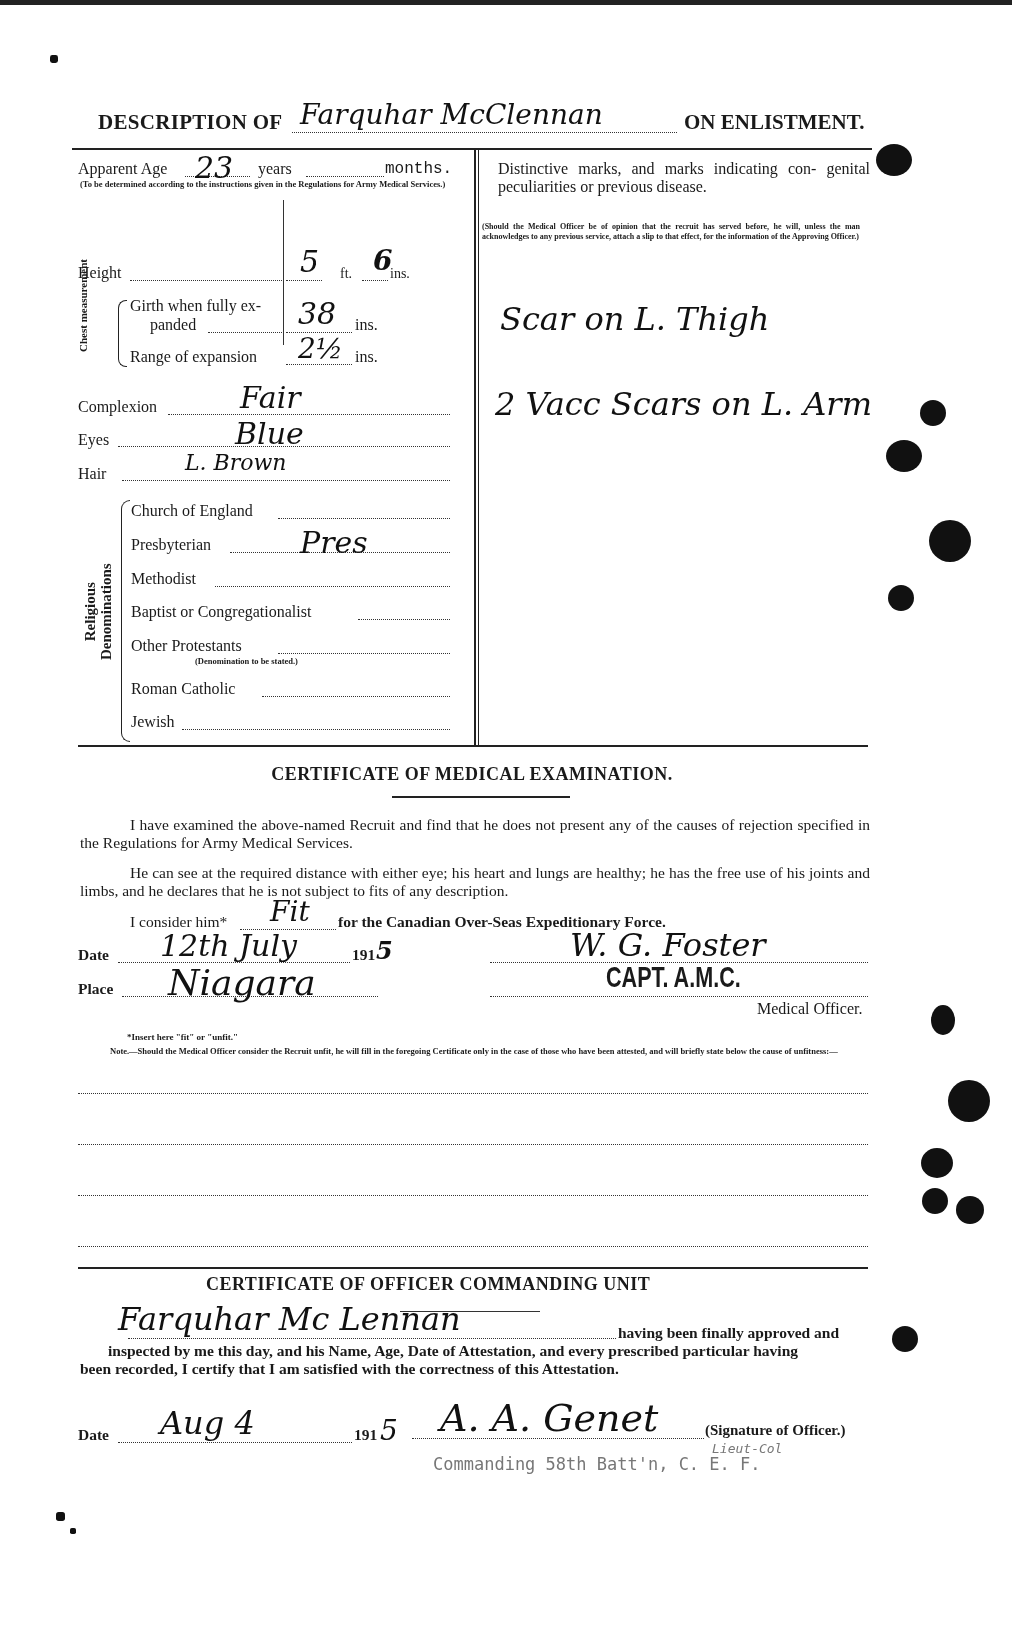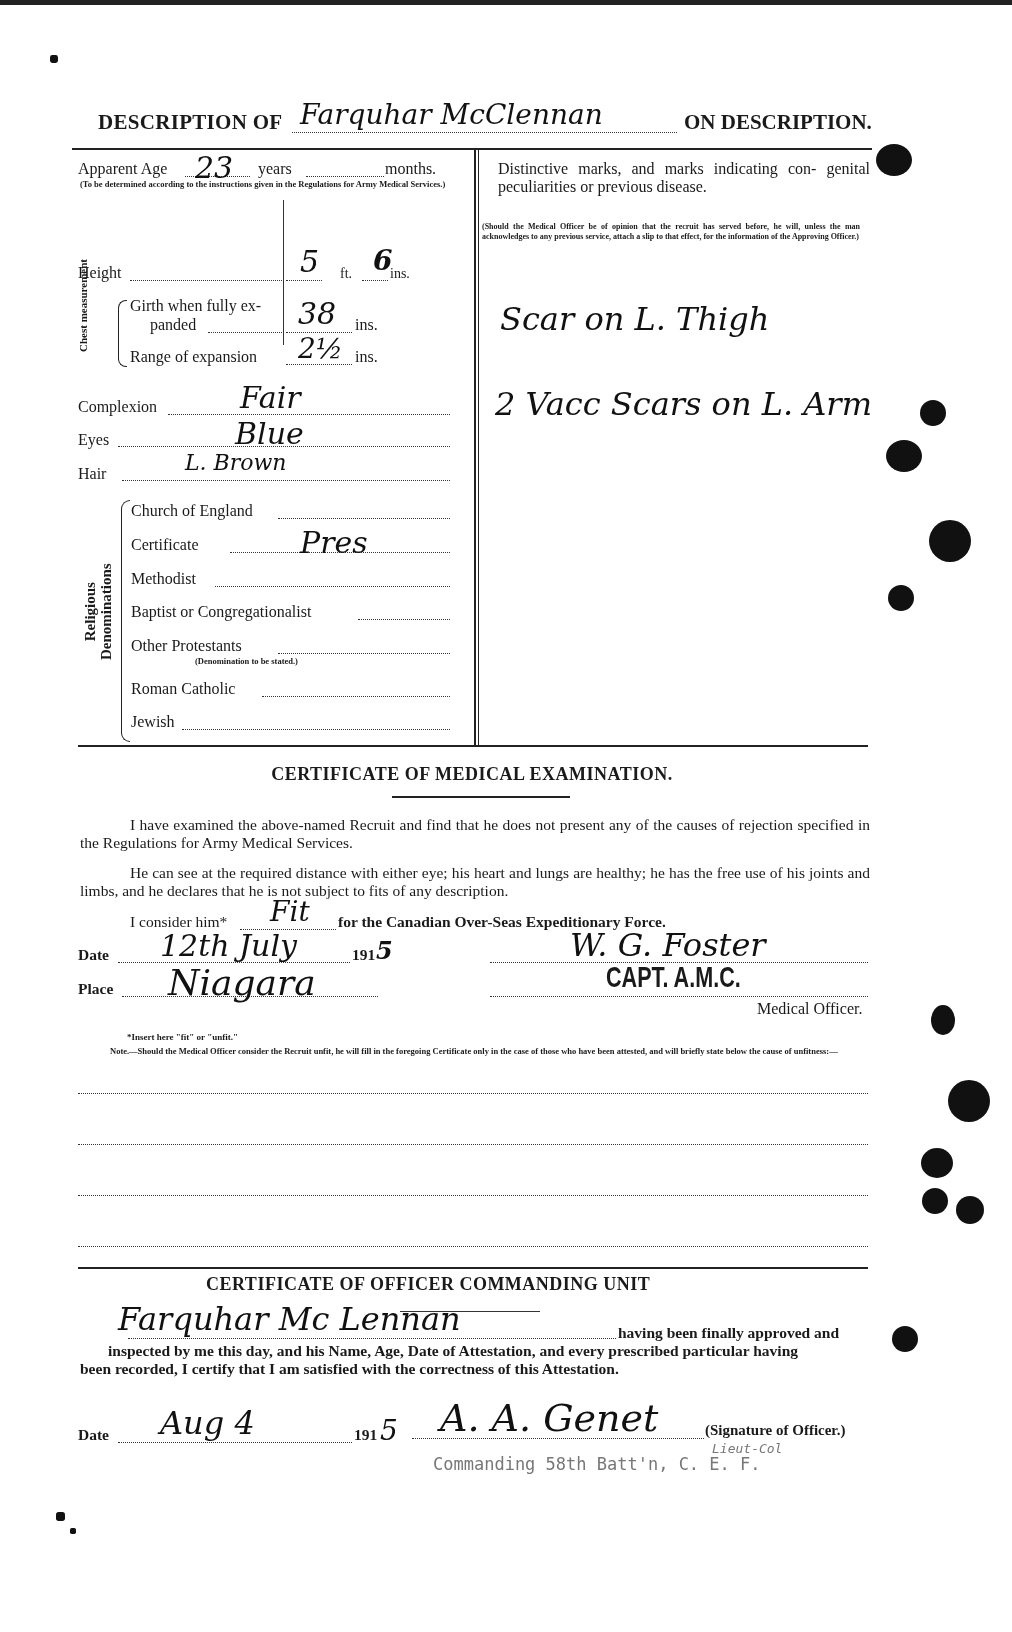--- a/index.html
+++ b/index.html
@@ -22,32 +22,32 @@
   .stamp { font-family:"DejaVu Sans Mono",monospace; color:#777; white-space:nowrap; }
 </style>
 </head>
 <body>
 
 <div class="abs topbar"></div>
 
 <div class="abs title">DESCRIPTION OF</div>
 <div class="abs dots" style="left:292px;top:132px;width:385px;"></div>
 <div class="abs hand" style="left:300px;top:98px;font-size:28px;">Farquhar McClennan</div>
-<div class="abs title-end">ON DESCRIPTION.</div>
+<div class="abs title-end">ON ENLISTMENT.</div>
 <div class="abs hr-thick" style="left:72px;top:148px;width:800px;"></div>
 
 <div class="abs vline" style="left:474px;top:150px;height:595px;"></div>
 <div class="abs vline" style="left:478px;top:150px;height:595px;width:1px;"></div>
 
 <div class="abs lbl" style="left:78px;top:160px;">Apparent Age</div>
 <div class="abs dots" style="left:185px;top:176px;width:65px;"></div>
 <div class="abs hand" style="left:195px;top:150px;font-size:30px;">23</div>
 <div class="abs lbl" style="left:258px;top:160px;">years</div>
 <div class="abs dots" style="left:306px;top:176px;width:78px;"></div>
-<div class="abs lbl" style="left:385px;top:160px;">months.</div>
+<div class="abs lbl" style="left:385px;top:160px;font-family:Liberation Mono, monospace;">months.</div>
 <div class="abs small" style="left:80px;top:179px;width:380px;">(To be determined according to the instructions given in the Regulations for Army Medical Services.)</div>
 
 <div class="abs" style="left:283px;top:200px;width:1px;height:145px;background:#333;"></div>
 
 <div class="abs lbl" style="left:78px;top:264px;">Height</div>
 <div class="abs dots" style="left:130px;top:280px;width:152px;"></div>
 <div class="abs dots" style="left:286px;top:280px;width:36px;"></div>
 <div class="abs hand" style="left:300px;top:244px;font-size:30px;">5</div>
 <div class="abs lbl" style="left:340px;top:266px;font-size:14px;">ft.</div>
 <div class="abs dots" style="left:362px;top:280px;width:26px;"></div>
@@ -82,21 +82,21 @@
 <div class="abs hand" style="left:185px;top:450px;font-size:22px;">L. Brown</div>
 
 <div class="abs rotated" style="left:82px;top:660px;font-size:15px;line-height:16px;text-align:center;">
   <div>Religious</div>
   <div>Denominations</div>
 </div>
 <div class="abs" style="left:121px;top:500px;width:8px;height:240px;border:1.5px solid #222;border-right:none;border-radius:10px 0 0 10px;"></div>
 
 <div class="abs lbl" style="left:131px;top:502px;">Church of England</div>
 <div class="abs dots" style="left:278px;top:518px;width:172px;"></div>
-<div class="abs lbl" style="left:131px;top:536px;">Certificate</div>
+<div class="abs lbl" style="left:131px;top:536px;">Presbyterian</div>
 <div class="abs dots" style="left:230px;top:552px;width:220px;"></div>
 <div class="abs hand" style="left:300px;top:525px;font-size:30px;">Pres</div>
 <div class="abs lbl" style="left:131px;top:570px;">Methodist</div>
 <div class="abs dots" style="left:215px;top:586px;width:235px;"></div>
 <div class="abs lbl" style="left:131px;top:603px;">Baptist or Congregationalist</div>
 <div class="abs dots" style="left:358px;top:619px;width:92px;"></div>
 <div class="abs lbl" style="left:131px;top:637px;">Other Protestants</div>
 <div class="abs dots" style="left:278px;top:653px;width:172px;"></div>
 <div class="abs small" style="left:195px;top:656px;">(Denomination to be stated.)</div>
 <div class="abs lbl" style="left:131px;top:680px;">Roman Catholic</div>

